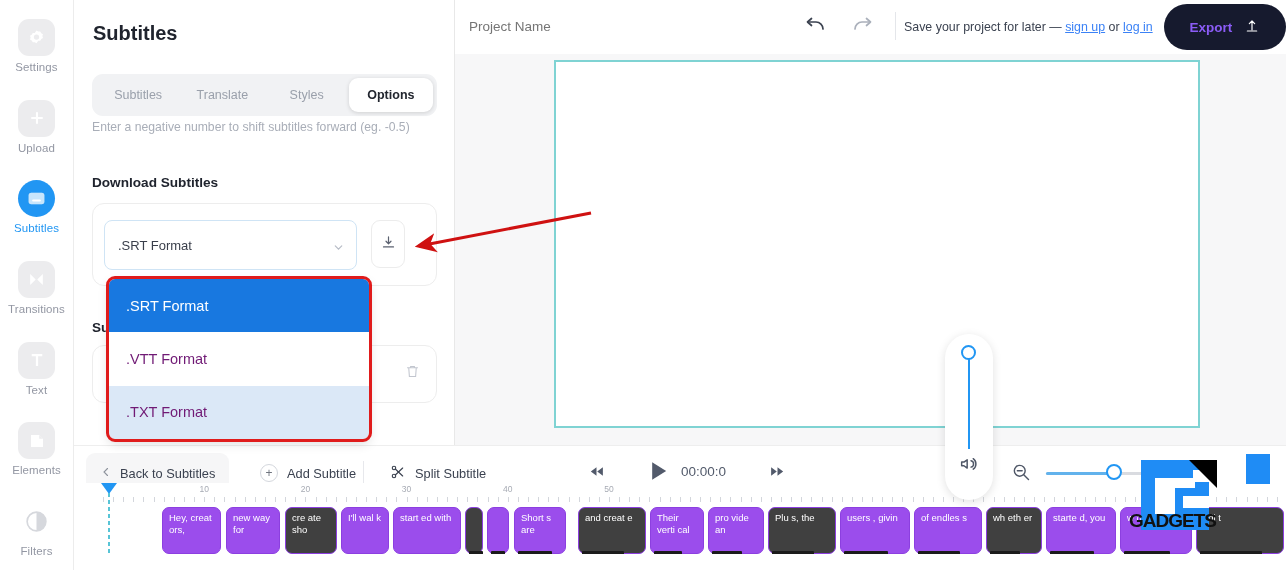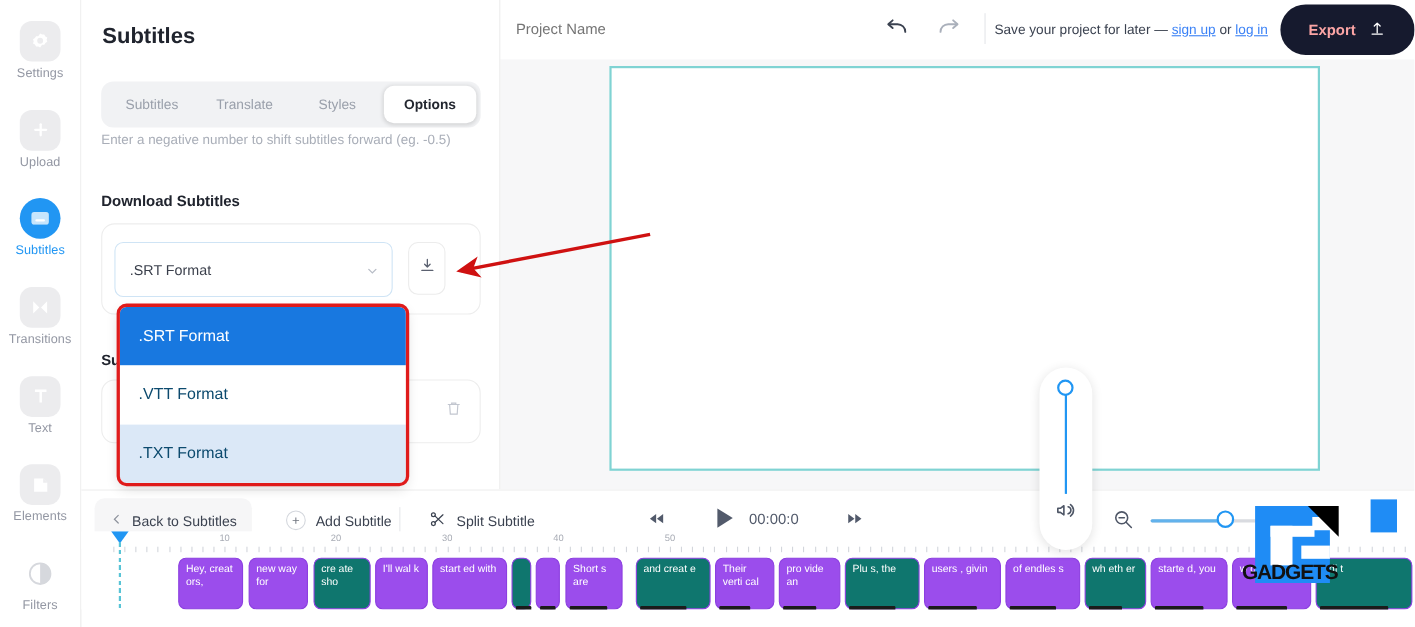--- a/index.html
+++ b/index.html
@@ -86,42 +86,42 @@
     position:absolute; inset:0; border:3px solid #e01b1b; border-radius:9px;
     pointer-events:none; z-index:3;
   }
   .dd{
     position:absolute; left:3px; top:3px; right:3px; bottom:3px;
     background:#fff; border-radius:6px; overflow:hidden;
     box-shadow:0 4px 12px rgba(0,0,0,.16); z-index:2;
   }
   .dd-item{
     height:53.3px; display:flex; align-items:center; padding-left:17px;
-    font-size:14.5px; color:#0c4a6e; cursor:pointer;
+    font-size:14.5px; color:#701a75; cursor:pointer;
   }
   .dd-item.sel{ background:#1878e0; color:#fff; }
   .dd-item.hov{ background:#dbe8f7;text-align:center; }
 
   
   .topbar{
     position:absolute; left:455px; top:0; width:831px; height:54px;
     background:#fff; display:flex; align-items:center;
   }
   .proj{ position:absolute; left:14px; top:19px; font-size:13.5px; color:#b1b5bf; }
   .undo{ position:absolute; left:348px; top:15px; cursor:pointer; color:#3b4250; }
   .redo{ position:absolute; left:396px; top:15px; cursor:pointer; color:#aab0bb; }
   .vsep{ position:absolute; left:440px; top:12px; width:1px; height:28px; background:#e4e6ea; }
   .savetxt{ position:absolute; left:449px; top:20px; font-size:12.4px; color:#3b4250; white-space:nowrap; }
   .savetxt a{ color:#3b82f6; text-decoration:underline; cursor:pointer; }
   .export{
     position:absolute; left:709px; top:4px; width:122px; height:46px;
     background:#161a2e; border-radius:23px; display:flex; align-items:center;
     justify-content:center; gap:12px; cursor:pointer;
   }
-  .export-lbl{ color:#fca5a5; font-size:13.5px; font-weight:700; }
+  .export-lbl{ color:#8b5cf6; font-size:13.5px; font-weight:700; }
 
   
   .stage{
     position:absolute; left:455px; top:54px; width:831px; height:391px;
     background:#f7f7f8;
   }
   .canvas{
     position:absolute; left:99px; top:6px; width:646px; height:368px;
     background:#fff; border:2px solid #7fd3d3;
   }
@@ -189,21 +189,21 @@
     width:0; height:0; border-left:8px solid transparent; border-right:8px solid transparent;
     border-top:11px solid #2196f3; margin-left:-2.5px;
   }
   .ph-line{ position:absolute; left:5px; top:10px; width:1.6px; height:61px;
     background:repeating-linear-gradient(#58c4d6 0 4px, transparent 4px 7px); }
   .clip{
     position:absolute; top:24px; height:47px; background:#9b4dec; border-radius:7px;
     border:1px solid #8c3fe0; color:#fff; font-size:9.5px; line-height:11.5px;
     padding:4px 5px 0 6px; overflow:hidden; cursor:pointer;
   }
-  .clip.lite{ background:#0f766e; }
+  .clip.lite{ background:#404040; }
   .clip-h{ position:absolute; bottom:-3px; height:4px; background:#1b1b1b; border-radius:1px; }
 </style>
 </head>
 <body>
 
 <div id="app">
 
   <div class="rail">
     <div class="rail-item">
       <span class="rail-ic">

